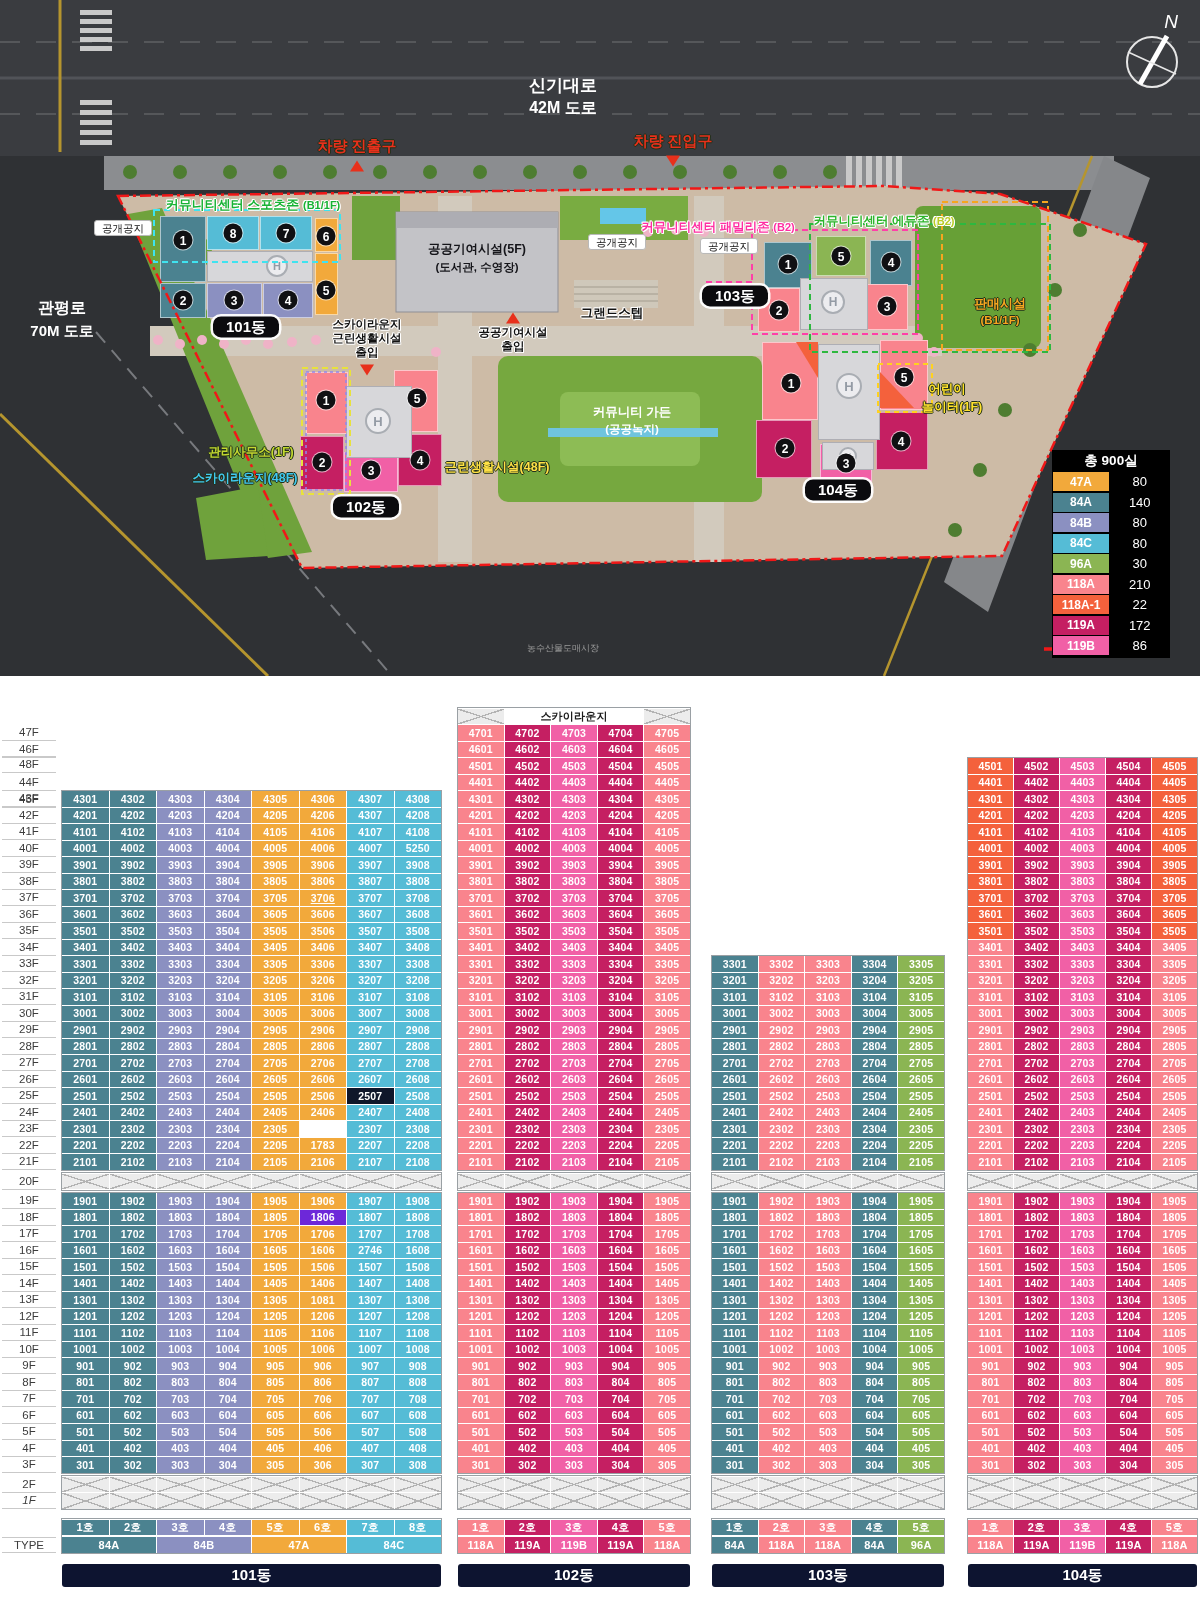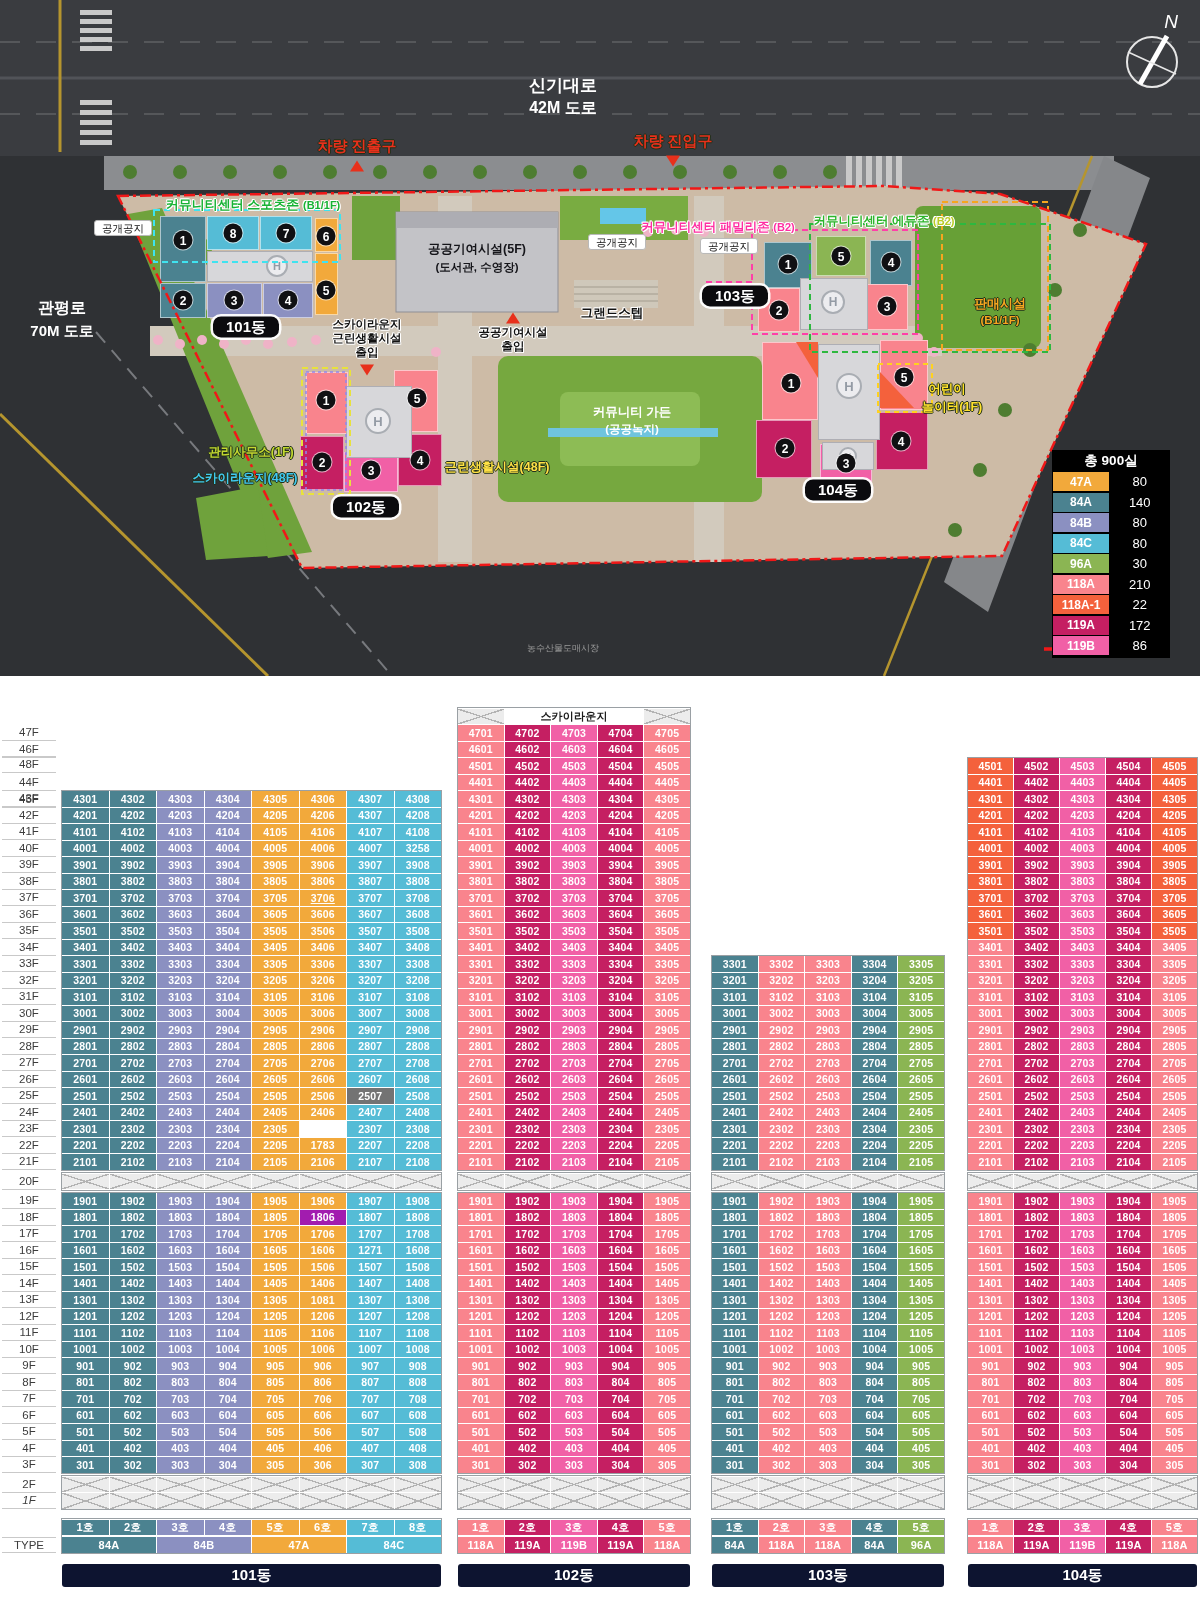--- a/index.html
+++ b/index.html
@@ -413,21 +413,21 @@
         <div class="scell" style="background: rgb(85, 188, 214);">4108</div>
       </div>
       <div class="srow" style="left: 62px; width: 379px; top: 840.5px; height: 15.5px;">
         <div class="scell" style="background: rgb(75, 130, 144);">4001</div>
         <div class="scell" style="background: rgb(75, 130, 144);">4002</div>
         <div class="scell" style="background: rgb(139, 144, 193);">4003</div>
         <div class="scell" style="background: rgb(139, 144, 193);">4004</div>
         <div class="scell" style="background: rgb(242, 169, 59);">4005</div>
         <div class="scell" style="background: rgb(242, 169, 59);">4006</div>
         <div class="scell" style="background: rgb(85, 188, 214);">4007</div>
-        <div class="scell" style="background: rgb(85, 188, 214);">3258</div>
+        <div class="scell" style="background: rgb(85, 188, 214);">5250</div>
       </div>
       <div class="srow" style="left: 62px; width: 379px; top: 857px; height: 15.5px;">
         <div class="scell" style="background: rgb(75, 130, 144);">3901</div>
         <div class="scell" style="background: rgb(75, 130, 144);">3902</div>
         <div class="scell" style="background: rgb(139, 144, 193);">3903</div>
         <div class="scell" style="background: rgb(139, 144, 193);">3904</div>
         <div class="scell" style="background: rgb(242, 169, 59);">3905</div>
         <div class="scell" style="background: rgb(242, 169, 59);">3906</div>
         <div class="scell" style="background: rgb(85, 188, 214);">3907</div>
         <div class="scell" style="background: rgb(85, 188, 214);">3908</div>
@@ -562,21 +562,21 @@
         <div class="scell" style="background: rgb(85, 188, 214);">2607</div>
         <div class="scell" style="background: rgb(85, 188, 214);">2608</div>
       </div>
       <div class="srow" style="left: 62px; width: 379px; top: 1088px; height: 15.5px;">
         <div class="scell" style="background: rgb(75, 130, 144);">2501</div>
         <div class="scell" style="background: rgb(75, 130, 144);">2502</div>
         <div class="scell" style="background: rgb(139, 144, 193);">2503</div>
         <div class="scell" style="background: rgb(139, 144, 193);">2504</div>
         <div class="scell" style="background: rgb(242, 169, 59);">2505</div>
         <div class="scell" style="background: rgb(242, 169, 59);">2506</div>
-        <div class="scell" style="background: #737373;">2507</div>
+        <div class="scell" style="background: #0f172a;">2507</div>
         <div class="scell" style="background: rgb(85, 188, 214);">2508</div>
       </div>
       <div class="srow" style="left: 62px; width: 379px; top: 1104.5px; height: 15.5px;">
         <div class="scell" style="background: rgb(75, 130, 144);">2401</div>
         <div class="scell" style="background: rgb(75, 130, 144);">2402</div>
         <div class="scell" style="background: rgb(139, 144, 193);">2403</div>
         <div class="scell" style="background: rgb(139, 144, 193);">2404</div>
         <div class="scell" style="background: rgb(242, 169, 59);">2405</div>
         <div class="scell" style="background: rgb(242, 169, 59);">2406</div>
         <div class="scell" style="background: rgb(85, 188, 214);">2407</div>
@@ -621,42 +621,42 @@
         <div class="scell" style="background: rgb(242, 169, 59);">1906</div>
         <div class="scell" style="background: rgb(85, 188, 214);">1907</div>
         <div class="scell" style="background: rgb(85, 188, 214);">1908</div>
       </div>
       <div class="srow" style="left: 62px; width: 379px; top: 1209.5px; height: 15.5px;">
         <div class="scell" style="background: rgb(75, 130, 144);">1801</div>
         <div class="scell" style="background: rgb(75, 130, 144);">1802</div>
         <div class="scell" style="background: rgb(139, 144, 193);">1803</div>
         <div class="scell" style="background: rgb(139, 144, 193);">1804</div>
         <div class="scell" style="background: rgb(242, 169, 59);">1805</div>
-        <div class="scell" style="background: #a21caf;">1806</div>
+        <div class="scell" style="background: #6d28d9;">1806</div>
         <div class="scell" style="background: rgb(85, 188, 214);">1807</div>
         <div class="scell" style="background: rgb(85, 188, 214);">1808</div>
       </div>
       <div class="srow" style="left: 62px; width: 379px; top: 1226px; height: 15.5px;">
         <div class="scell" style="background: rgb(75, 130, 144);">1701</div>
         <div class="scell" style="background: rgb(75, 130, 144);">1702</div>
         <div class="scell" style="background: rgb(139, 144, 193);">1703</div>
         <div class="scell" style="background: rgb(139, 144, 193);">1704</div>
         <div class="scell" style="background: rgb(242, 169, 59);">1705</div>
         <div class="scell" style="background: rgb(242, 169, 59);">1706</div>
         <div class="scell" style="background: rgb(85, 188, 214);">1707</div>
         <div class="scell" style="background: rgb(85, 188, 214);">1708</div>
       </div>
       <div class="srow" style="left: 62px; width: 379px; top: 1242.5px; height: 15.5px;">
         <div class="scell" style="background: rgb(75, 130, 144);">1601</div>
         <div class="scell" style="background: rgb(75, 130, 144);">1602</div>
         <div class="scell" style="background: rgb(139, 144, 193);">1603</div>
         <div class="scell" style="background: rgb(139, 144, 193);">1604</div>
         <div class="scell" style="background: rgb(242, 169, 59);">1605</div>
         <div class="scell" style="background: rgb(242, 169, 59);">1606</div>
-        <div class="scell" style="background: rgb(85, 188, 214);">1271</div>
+        <div class="scell" style="background: rgb(85, 188, 214);">2746</div>
         <div class="scell" style="background: rgb(85, 188, 214);">1608</div>
       </div>
       <div class="srow" style="left: 62px; width: 379px; top: 1259px; height: 15.5px;">
         <div class="scell" style="background: rgb(75, 130, 144);">1501</div>
         <div class="scell" style="background: rgb(75, 130, 144);">1502</div>
         <div class="scell" style="background: rgb(139, 144, 193);">1503</div>
         <div class="scell" style="background: rgb(139, 144, 193);">1504</div>
         <div class="scell" style="background: rgb(242, 169, 59);">1505</div>
         <div class="scell" style="background: rgb(242, 169, 59);">1506</div>
         <div class="scell" style="background: rgb(85, 188, 214);">1507</div>

